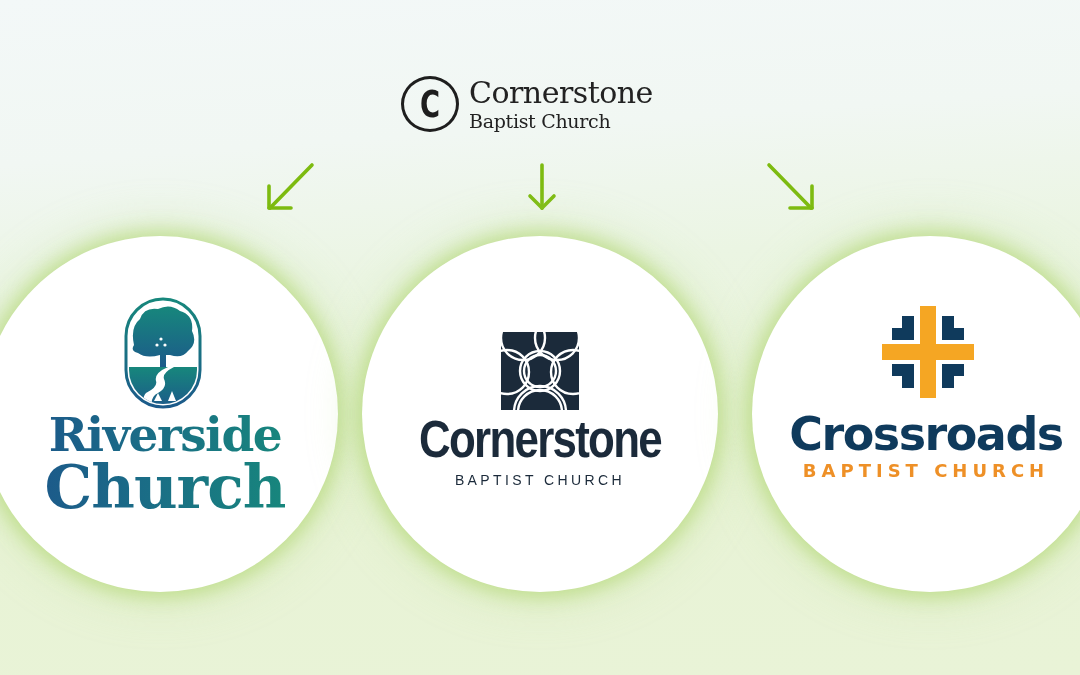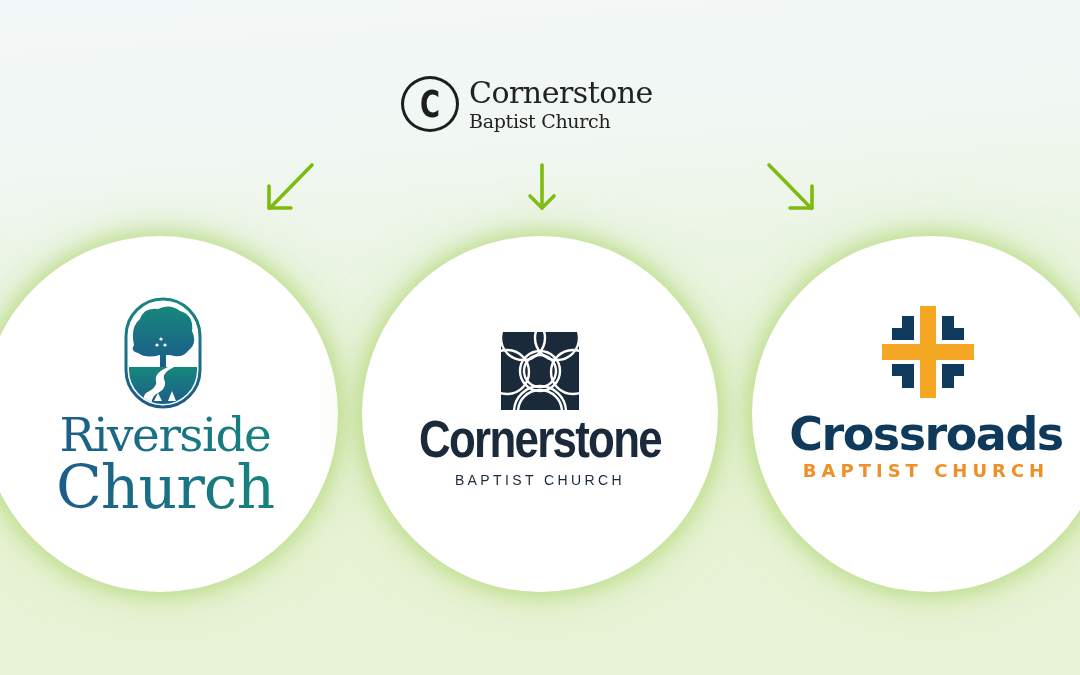--- a/index.html
+++ b/index.html
@@ -32,21 +32,21 @@
     background: #ffffff;
     box-shadow: 0 0 18px 6px rgba(170, 210, 100, 0.55), 0 0 40px 14px rgba(200, 230, 160, 0.35);
   }
   .c-left  { left: -18px; top: 236px; }
   .c-mid   { left: 362px; top: 236px; }
   .c-right { left: 752px; top: 236px; }
 
   .riverside-mark { position: absolute; left: 124px; top: 297px; }
   .riverside-name {
     position: absolute; left: 40px; top: 412px; width: 250px; text-align: center;
-    font-family: "DejaVu Serif", serif; font-weight: normal; line-height: 0.98;
+    font-family: "DejaVu Serif", serif; font-weight: bold; line-height: 0.98;
     background: linear-gradient(90deg, #1c5a8a 0%, #1a6e86 45%, #17877c 100%);
     -webkit-background-clip: text; background-clip: text; color: transparent;
   }
   .riverside-name .l1 { font-size: 47px; letter-spacing: -1.5px; display: block; }
   .riverside-name .l2 { font-size: 60px; letter-spacing: -1px; display: block; }
 
   .corner-mark { position: absolute; left: 501px; top: 332px; }
   .corner-name {
     position: absolute; left: 380px; top: 414px; width: 320px; text-align: center;
     color: #1b2a3a; font-family: "Liberation Sans", sans-serif; font-weight: bold;

